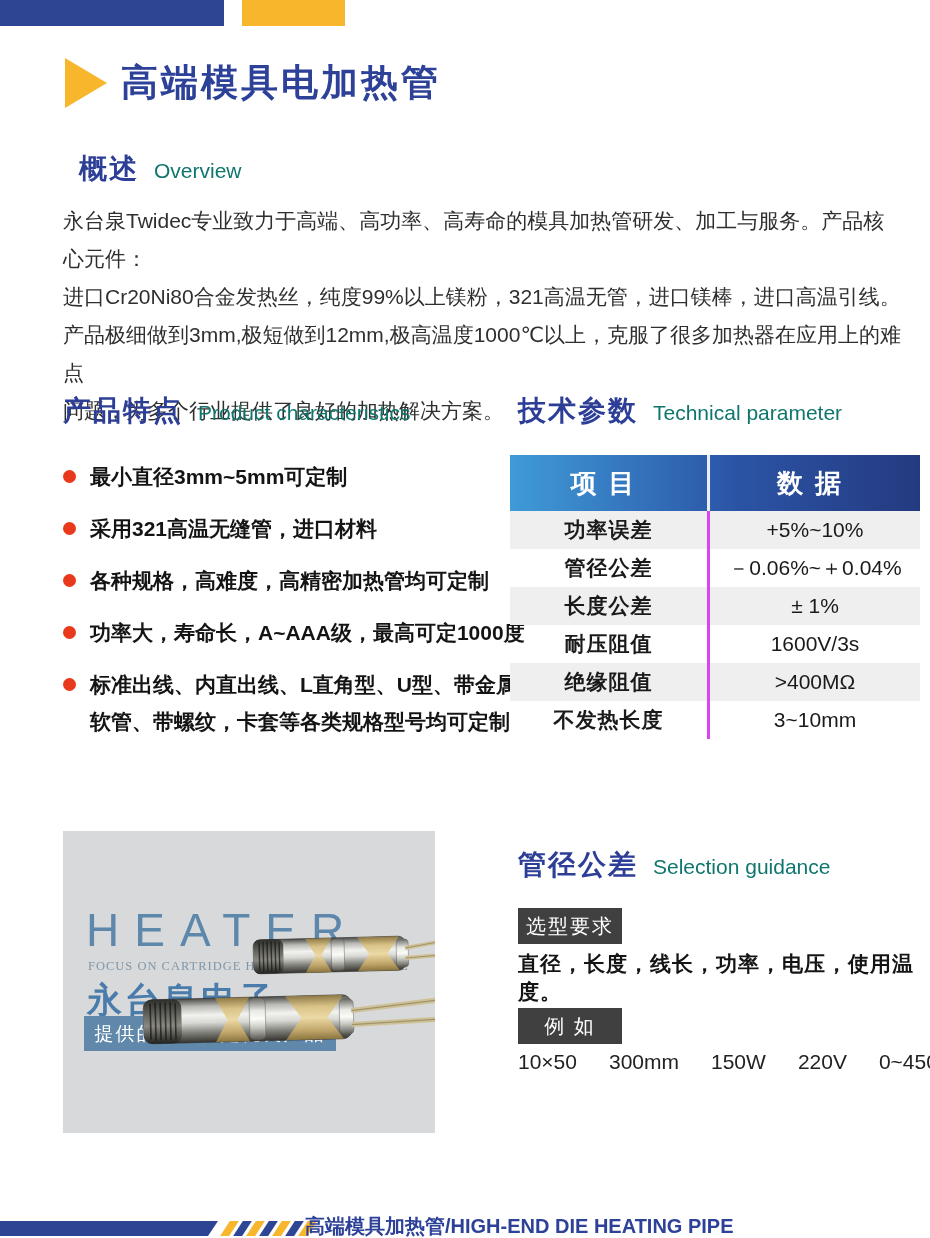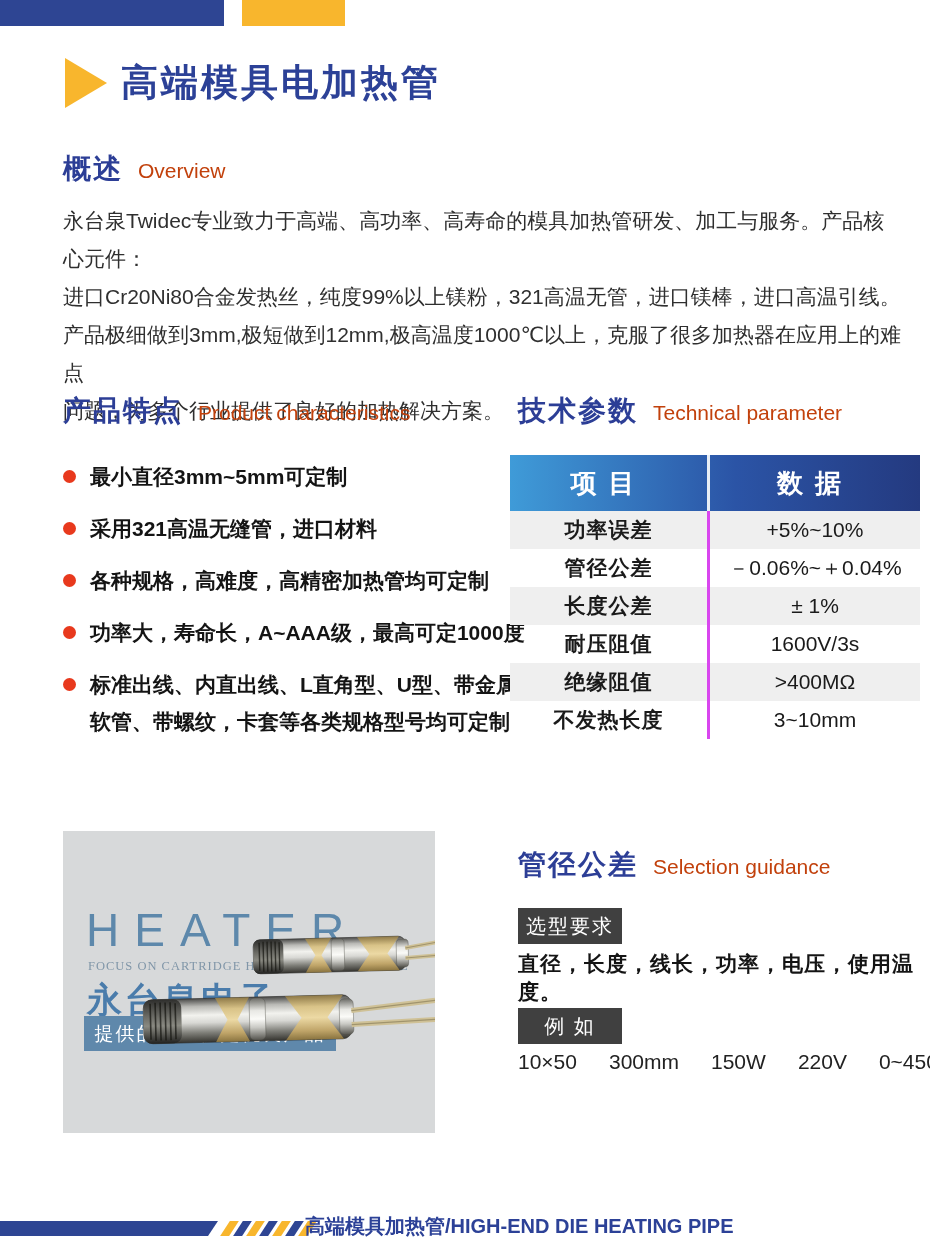--- a/index.html
+++ b/index.html
@@ -12,21 +12,21 @@
 
   
   .title-row{position:absolute;left:65px;top:58px;display:flex;align-items:center;}
   .title-arrow{width:0;height:0;border-left:42px solid #f8b62d;border-top:25px solid transparent;
                border-bottom:25px solid transparent;margin-right:14px;}
   .page-title{font-size:37px;font-weight:bold;color:#2c4197;letter-spacing:3px;}
 
   
   .sec-head{position:absolute;display:flex;align-items:baseline;gap:15px;}
   .sec-zh{font-size:28px;font-weight:bold;color:#2c3e96;letter-spacing:2px;}
-  .sec-en{font-size:21px;color:#c2410c;}
+  .sec-en{font-size:21px;color:#0f766e;}
 
   
   .overview-par{position:absolute;left:63px;top:202px;width:840px;font-size:21px;
                 line-height:38px;color:#2f2f2f;}
 
   
   .features-list{position:absolute;left:63px;top:458px;width:462px;}
   .feat-item{display:flex;margin-bottom:15px;font-size:21px;font-weight:bold;
              color:#141414;line-height:37px;}
   .dot{flex:0 0 13px;width:13px;height:13px;border-radius:50%;background:#e8391d;margin:12px 14px 0 0;}
@@ -73,21 +73,21 @@
 <div class="page">
 
   <div class="bar-blue-top"></div>
   <div class="bar-yellow-top"></div>
 
   <div class="title-row">
     <div class="title-arrow"></div>
     <div class="page-title">高端模具电加热管</div>
   </div>
 
-  <div class="sec-head" style="left:63px;top:150px;">
+  <div class="sec-head" style="left:79px;top:150px;">
     <span class="sec-zh">概述</span>
     <span class="sec-en">Overview</span>
   </div>
   <div class="overview-par">
     <div>永台泉Twidec专业致力于高端、高功率、高寿命的模具加热管研发、加工与服务。产品核心元件：</div>
     <div>进口Cr20Ni80合金发热丝，纯度99%以上镁粉，321高温无管，进口镁棒，进口高温引线。</div>
     <div>产品极细做到3mm,极短做到12mm,极高温度1000℃以上，克服了很多加热器在应用上的难点</div>
     <div>问题，为多个行业提供了良好的加热解决方案。</div>
   </div>
 

